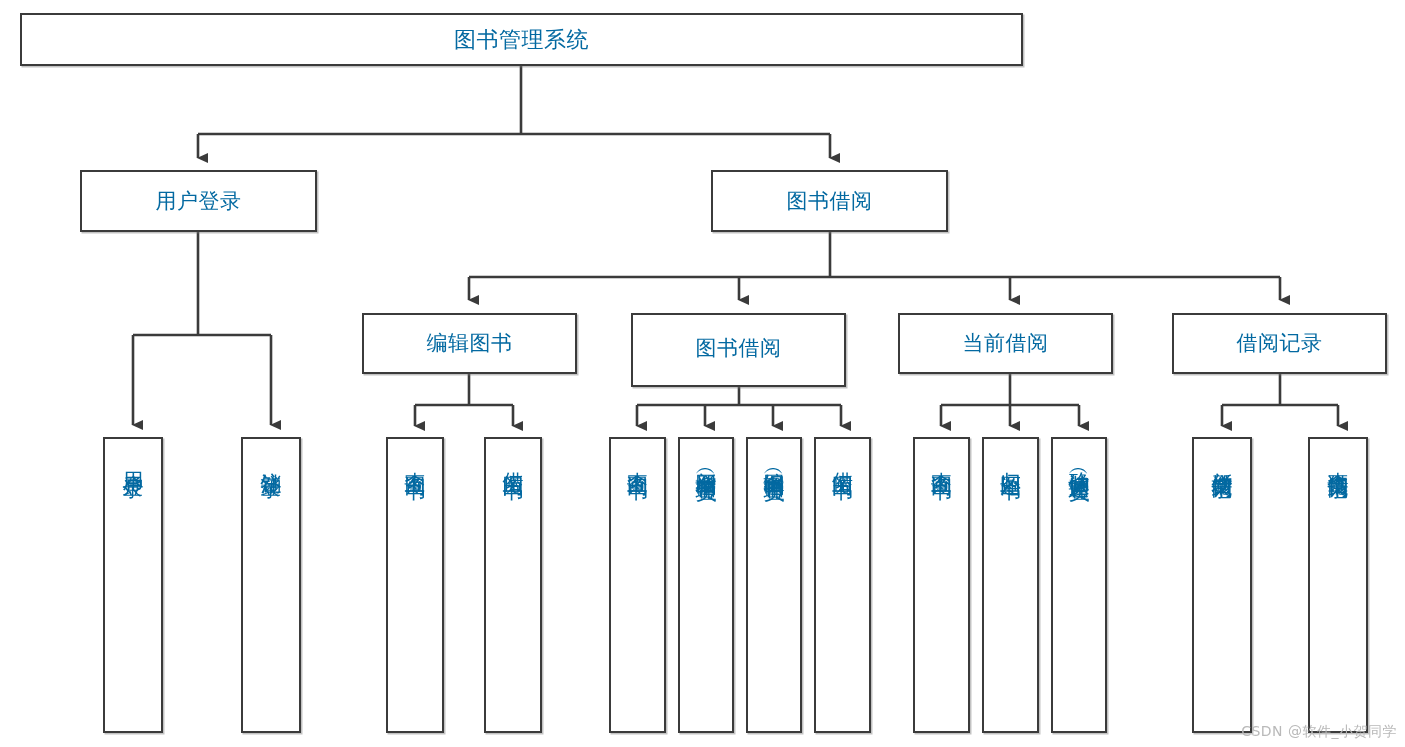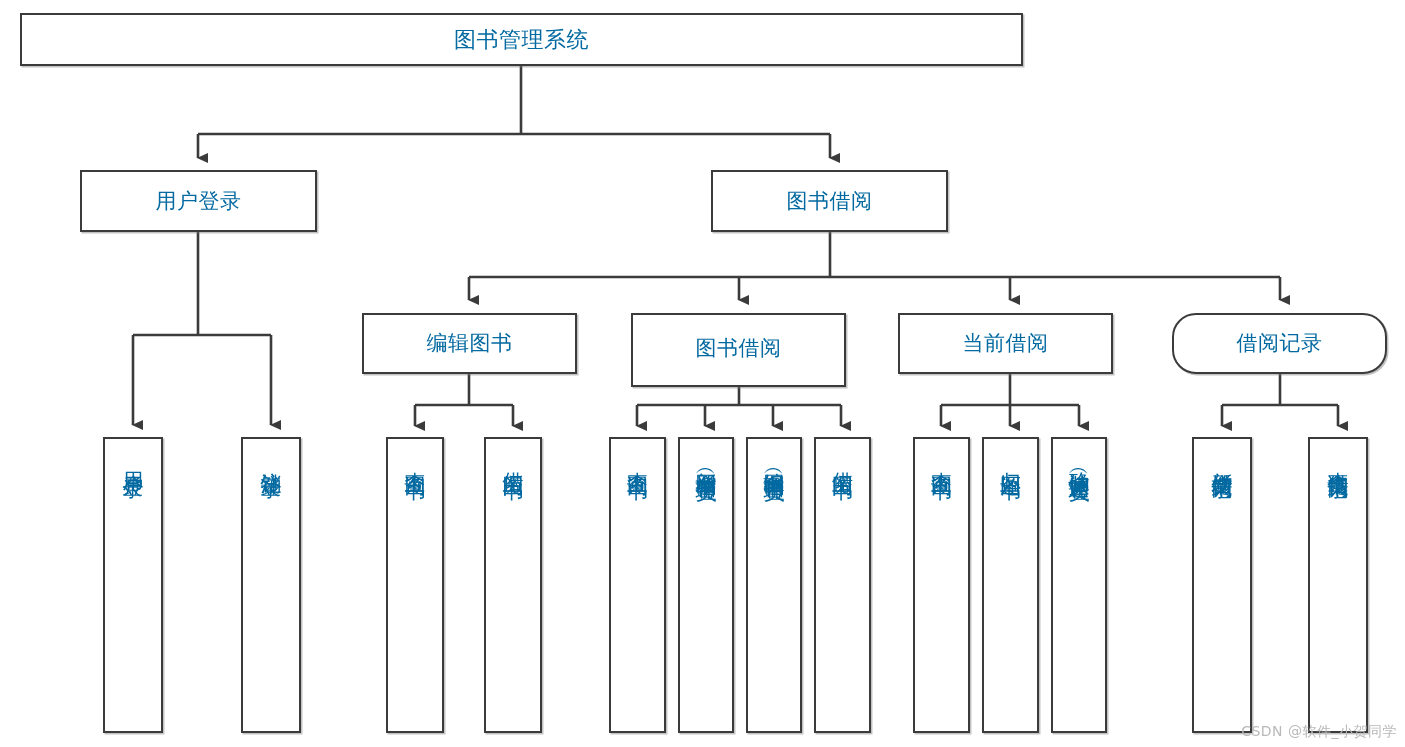--- a/index.html
+++ b/index.html
@@ -144,21 +144,21 @@
   </div>
 
   <div class="node" style="left:631px; top:313px; width:215px; height:74px;font-family:Liberation Mono, monospace;">
     <span class="label">图书借阅</span>
   </div>
 
   <div class="node" style="left:898px; top:313px; width:215px; height:61px;">
     <span class="label">当前借阅</span>
   </div>
 
-  <div class="node" style="left:1172px; top:313px; width:215px; height:61px;border-radius:24px;">
+  <div class="node" style="left:1172px; top:313px; width:215px; height:61px;">
     <span class="label">借阅记录</span>
   </div>
 
   <div class="node vert" style="left:103px; top:437px; width:60px; height:296px;">
     <span class="label">用户登录</span>
   </div>
 
   <div class="node vert" style="left:241px; top:437px; width:60px; height:296px;">
     <span class="label">注销登录</span>
   </div>

